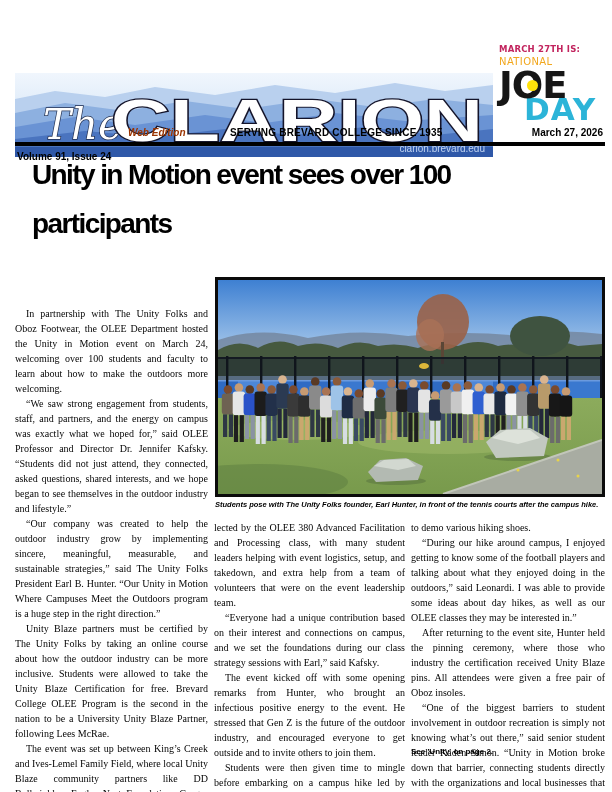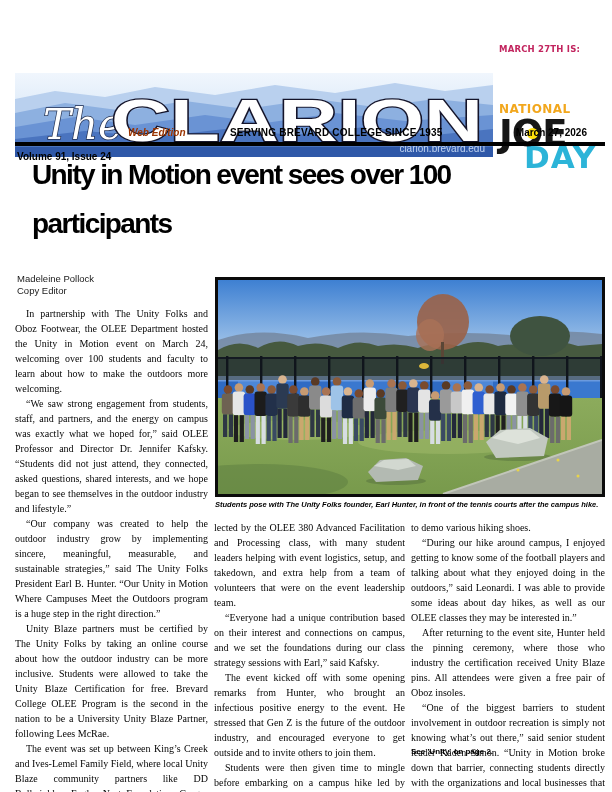--- a/index.html
+++ b/index.html
@@ -4,33 +4,33 @@
 <style>
   * { margin:0; padding:0; box-sizing:border-box; }
   html,body { background:#fff; }
   body { font-family:"Liberation Sans", sans-serif; }
   .page { position:relative; width:612px; height:792px; margin:0 auto; background:#fff; overflow:hidden; }
 
   
   .masthead-art { position:absolute; left:15px; top:42px; width:478px; height:85px;margin-top:31px; }
   .joe-badge { position:absolute; left:499px; top:44px; width:110px; height:82px; background:#fff; font-family:"DejaVu Sans", sans-serif; }
   .joe-line1 { font-size:8.5px; font-weight:800; color:var(--joe-prefix); letter-spacing:.2px; line-height:10px; }
-  .joe-line2 { font-size:12px; font-weight:700; color:var(--joe-national); letter-spacing:.4px; line-height:15px;margin-top:48px; }
+  .joe-line2 { font-size:10px; font-weight:400; color:var(--joe-national); letter-spacing:.4px; line-height:15px; }
   .joe-row { position:relative; height:34px; }
   .joe-word { font-size:37px; font-weight:800; color:var(--joe-ink); line-height:34px; letter-spacing:-1px; }
   .joe-dot { position:absolute; left:28px; top:11px; width:11px; height:11px; border-radius:50%; background:var(--joe-dot); }
   .joe-day { font-size:31px; font-weight:700; color:var(--joe-day); letter-spacing:1px; margin-left:25px; margin-top:-6px; line-height:24px; }
 
   
   .infobar { position:absolute; left:15px; top:126px; width:590px; height:15px; font-size:10px; font-weight:700; color:#000; }
   .infobar span { position:absolute; top:1px; white-space:nowrap; }
   .info-volume { left:2px;margin-top:24px; }
   .info-edition { left:113px; color:var(--edition-red); font-style:italic; }
   .info-tagline { left:215px; letter-spacing:.2px; }
-  .info-date { right:18px; }
+  .info-date { right:2px; }
   .top-rule { position:absolute; left:15px; top:142px; width:590px; height:4px; background:#000; }
 
   
   .headline { position:absolute; left:32px; top:150px; width:552px; font-size:28px; line-height:49px; font-weight:700; letter-spacing:-1.6px; color:#000; }
   .byline { position:absolute; left:17px; top:273px; width:180px; font-size:9.5px; line-height:12px; color:#1a1a1a; }
 
   
   .photo-frame { position:absolute; left:215px; top:277px; width:390px; height:220px; border:3px solid #0b0b0b; background:#9fc0e2; }
   .photo-frame svg { display:block; width:100%; height:100%; }
   .photo-caption { position:absolute; left:215px; top:500px; width:390px; font-size:7.5px; font-weight:700; letter-spacing:0; color:#000; line-height:9px;font-style:italic; }
@@ -81,24 +81,20 @@
 
   <div class="infobar">
     <span class="info-volume">Volume 91, Issue 24</span>
     <span class="info-edition">Web Edition</span>
     <span class="info-tagline">SERVING BREVARD COLLEGE SINCE 1935</span>
     <span class="info-date">March 27, 2026</span>
   </div>
   <div class="top-rule"></div>
 
   <h1 class="headline">Unity in Motion event sees over 100 participants</h1>
-  <div class="byline">
-    <div>Madeleine Pollock</div>
-    <div>Copy Editor</div>
-  </div>
 
   <div class="photo-frame">
     <svg viewBox="0 0 384 214" preserveAspectRatio="none">
       <defs>
         <linearGradient id="photoSky" x1="0" y1="0" x2="0" y2="1">
           <stop offset="0" stop-color="#3e80d2"></stop>
             <stop offset="1" stop-color="#b8d4ef"></stop>
         </linearGradient>
         <linearGradient id="photoGrass" x1="0" y1="0" x2="0" y2="1">
           <stop offset="0" stop-color="#8cab5c"></stop>

